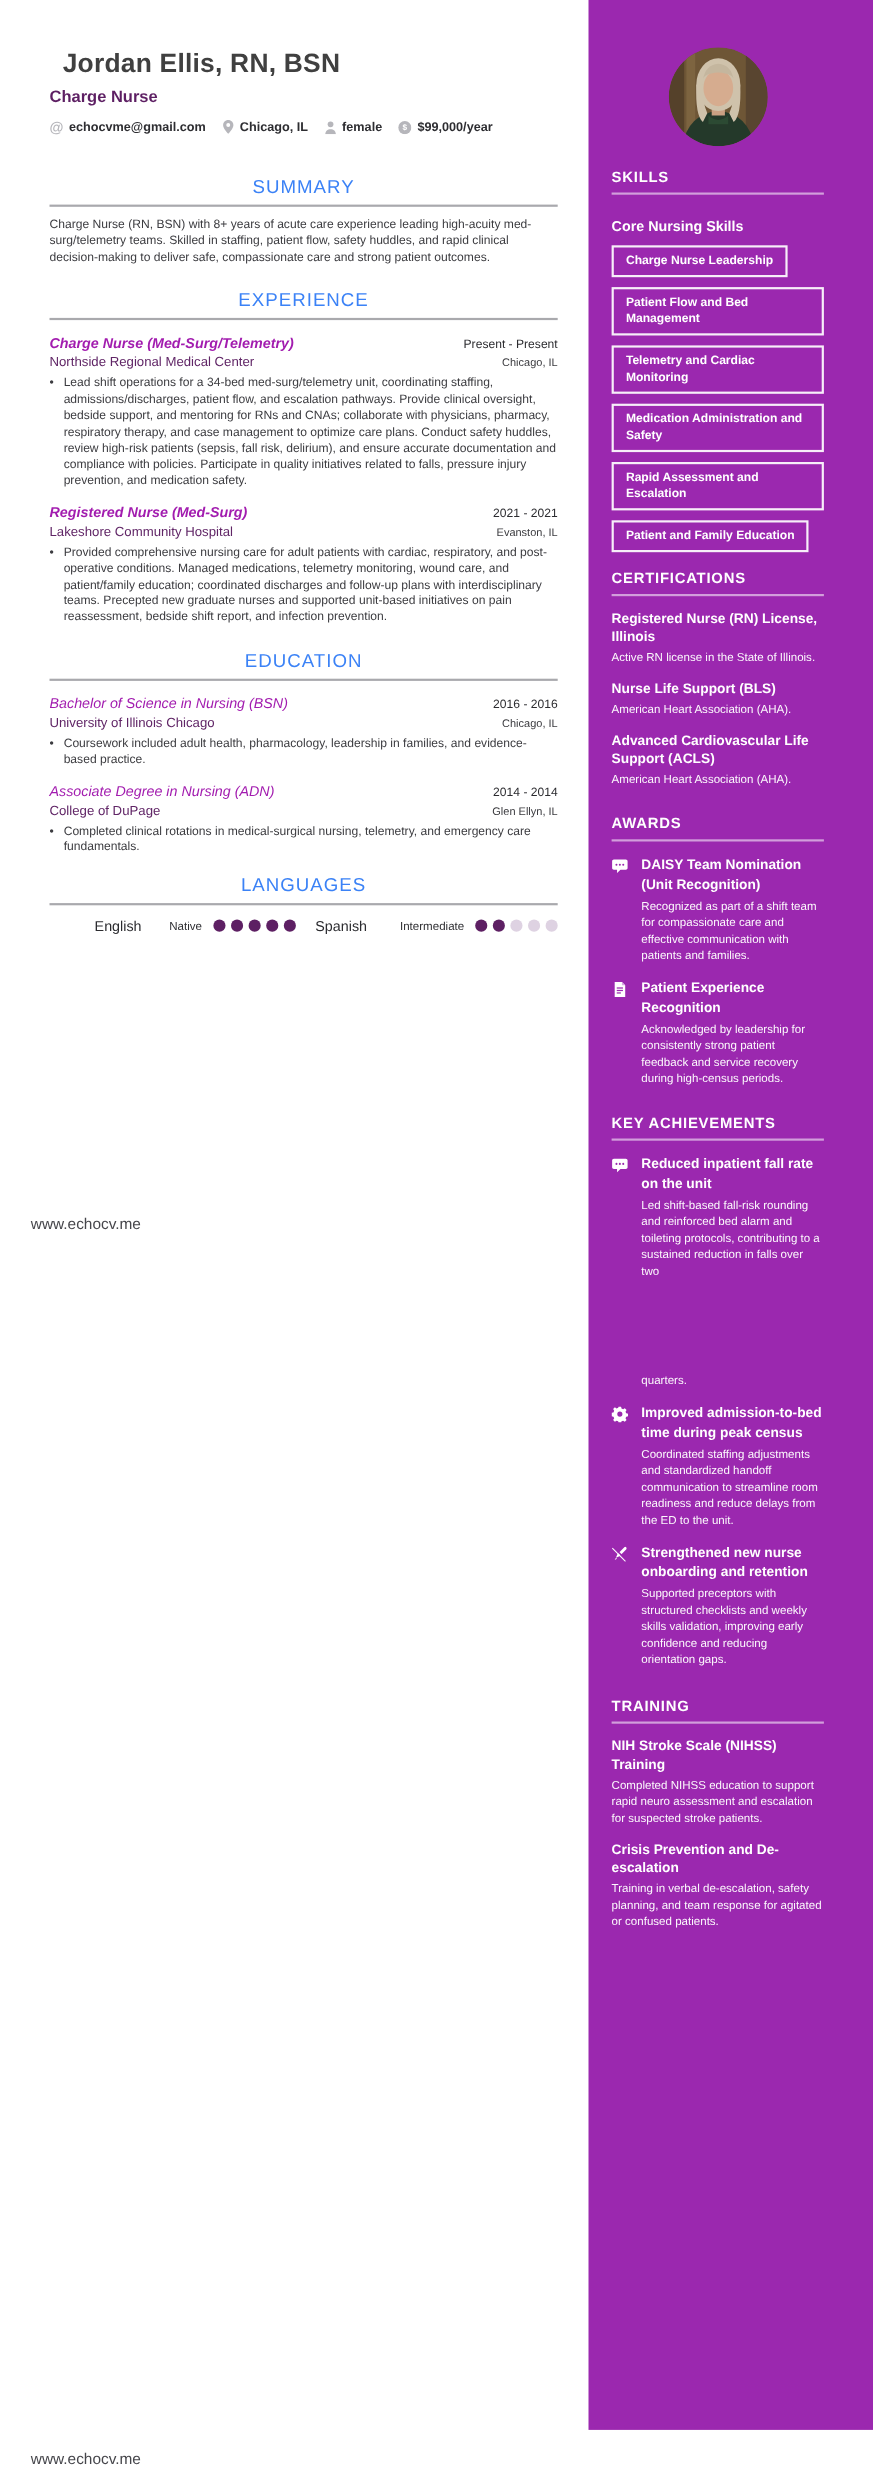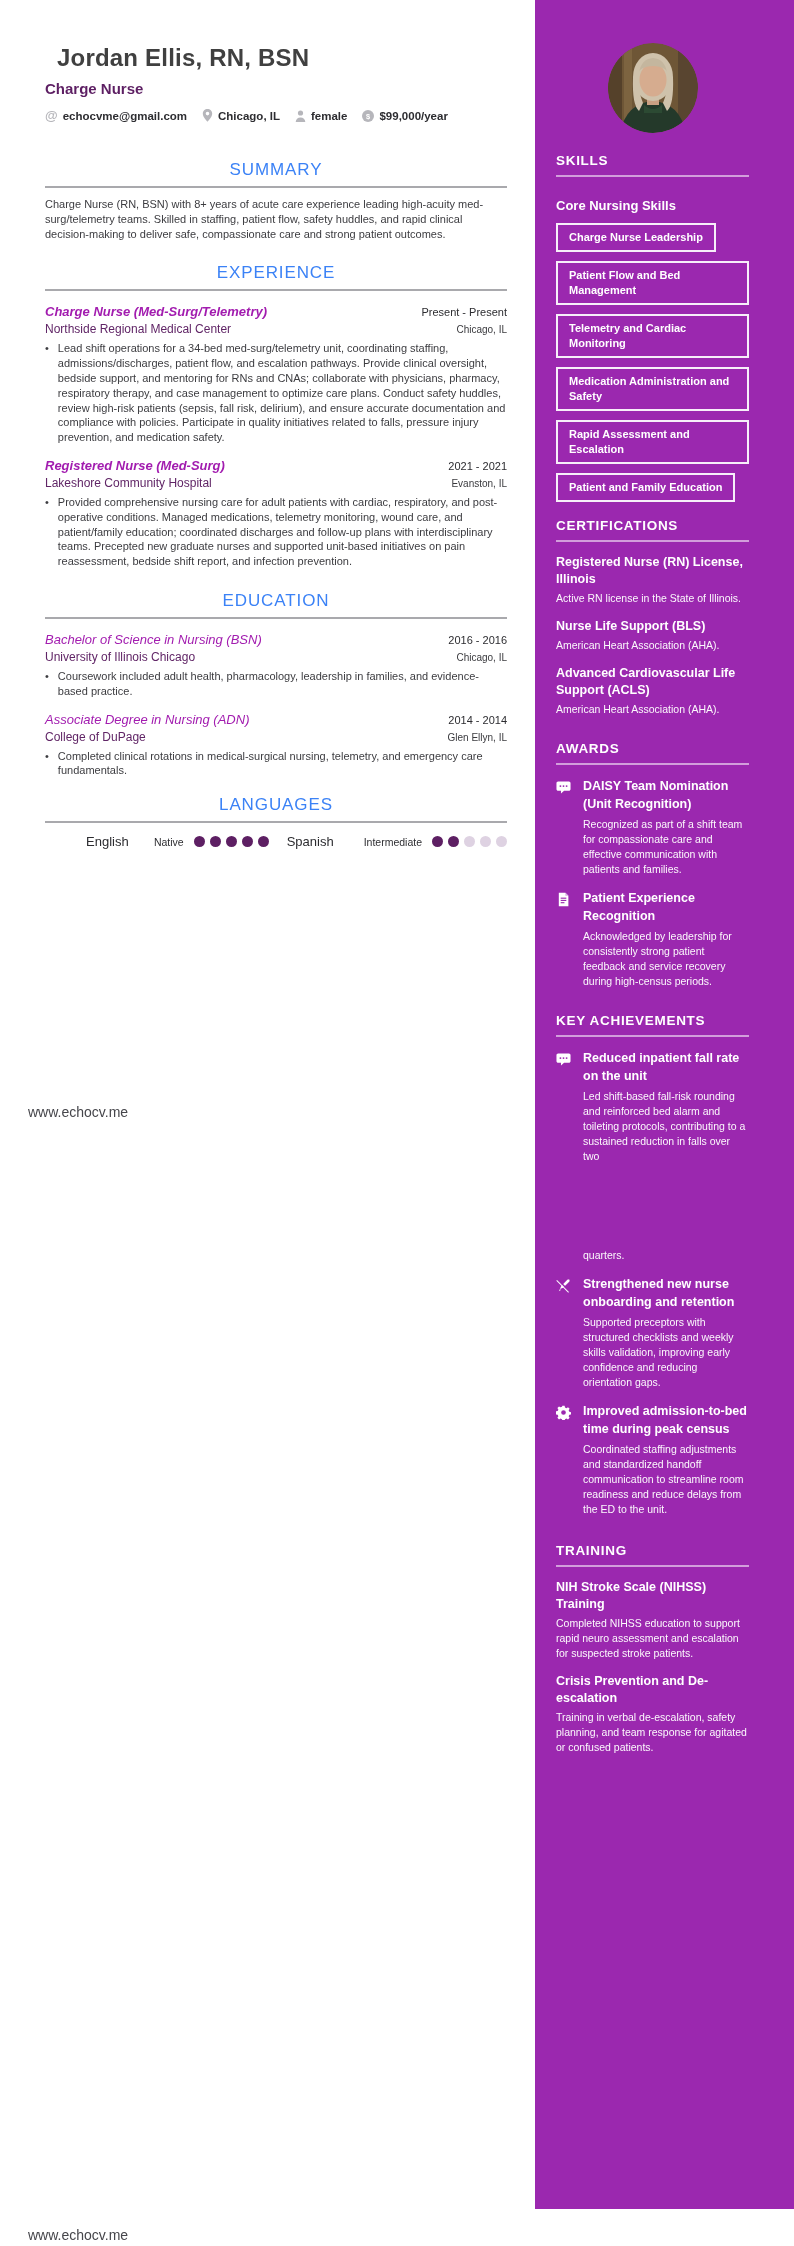--- a/index.html
+++ b/index.html
@@ -308,39 +308,39 @@
         <span class="icon-desc">
           <span>Led shift-based fall-risk rounding and reinforced bed alarm and toileting protocols, contributing to a sustained reduction in falls over two</span>
           <span class="page-spacer" style="display:block;"></span>
           <span>quarters.</span>
         </span>
       </div>
 
       <div class="icon-item">
         <span class="icon-cell">
           <svg viewBox="0 0 16 16">
+              <path fill-rule="evenodd" d="M6.8.8h2.4l.4 1.9 1.6.7 1.6-1 1.7 1.7-1 1.6.7 1.6 1.9.4v2.4l-1.9.4-.7 1.6 1 1.6-1.7 1.7-1.6-1-1.6.7-.4 1.9H6.8l-.4-1.9-1.6-.7-1.6 1-1.7-1.7 1-1.6-.7-1.6-1.9-.4V6.8l1.9-.4.7-1.6-1-1.6L3.2 1.5l1.6 1 1.6-.7zM8 5.5A2.5 2.5 0 1 0 8 10.5 2.5 2.5 0 0 0 8 5.5z" fill="#fff"></path>
+            </svg>
+        </span>
+        <span class="icon-title">Improved admission-to-bed time during peak census</span>
+        <span class="icon-desc">Coordinated staffing adjustments and standardized handoff communication to streamline room readiness and reduce delays from the ED to the unit.</span>
+      </div>
+
+      <div class="icon-item">
+        <span class="icon-cell">
+          <svg viewBox="0 0 16 16">
               <path d="M13.8 1.2c.8.8 1 2 .3 2.7L7.6 10.4 4.2 11.8l1.4-3.4 6.5-6.5c.7-.7 1.9-.5 1.7-.7z" fill="#fff"></path>
               <path d="M4.2 11.8 3 14l2.2-1.2z" fill="#fff"></path>
               <rect x="-1" y="7.1" width="18" height="1.6" transform="rotate(45 8 8)" fill="#9b28af"></rect>
               <rect x="-1" y="8.8" width="18" height="1" transform="rotate(45 8 8)" fill="#fff"></rect>
             </svg>
         </span>
         <span class="icon-title">Strengthened new nurse onboarding and retention</span>
         <span class="icon-desc">Supported preceptors with structured checklists and weekly skills validation, improving early confidence and reducing orientation gaps.</span>
       </div>
-
-      <div class="icon-item">
-        <span class="icon-cell">
-          <svg viewBox="0 0 16 16">
-              <path fill-rule="evenodd" d="M6.8.8h2.4l.4 1.9 1.6.7 1.6-1 1.7 1.7-1 1.6.7 1.6 1.9.4v2.4l-1.9.4-.7 1.6 1 1.6-1.7 1.7-1.6-1-1.6.7-.4 1.9H6.8l-.4-1.9-1.6-.7-1.6 1-1.7-1.7 1-1.6-.7-1.6-1.9-.4V6.8l1.9-.4.7-1.6-1-1.6L3.2 1.5l1.6 1 1.6-.7zM8 5.5A2.5 2.5 0 1 0 8 10.5 2.5 2.5 0 0 0 8 5.5z" fill="#fff"></path>
-            </svg>
-        </span>
-        <span class="icon-title">Improved admission-to-bed time during peak census</span>
-        <span class="icon-desc">Coordinated staffing adjustments and standardized handoff communication to streamline room readiness and reduce delays from the ED to the unit.</span>
-      </div>
     </section>
 
     <section class="sb-section" style="margin-top:26px;">
       <div class="sb-heading">TRAINING</div>
       <div class="sb-rule"></div>
       <div class="cert-title">NIH Stroke Scale (NIHSS) Training</div>
       <div class="cert-desc">Completed NIHSS education to support rapid neuro assessment and escalation for suspected stroke patients.</div>
       <div class="cert-title">Crisis Prevention and De-escalation</div>
       <div class="cert-desc">Training in verbal de-escalation, safety planning, and team response for agitated or confused patients.</div>
     </section>

